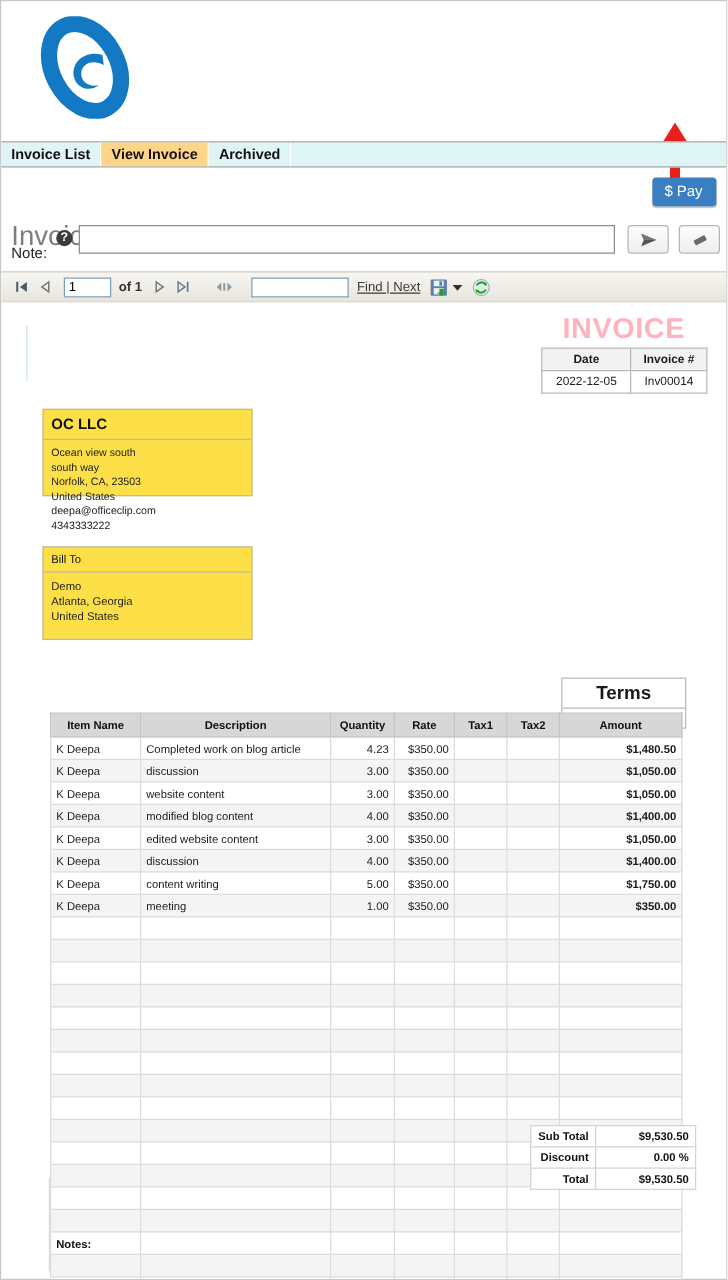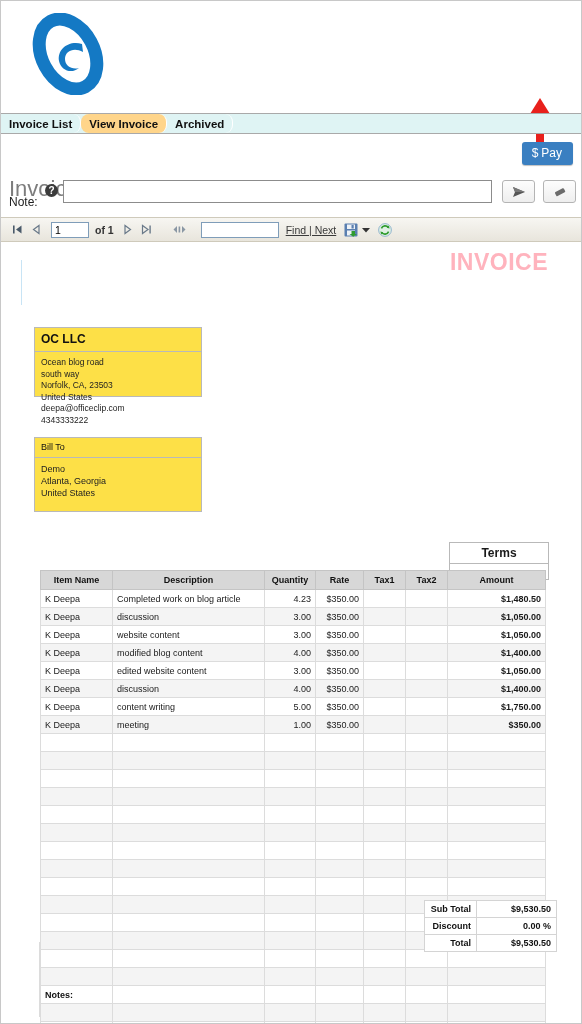--- a/index.html
+++ b/index.html
@@ -70,21 +70,20 @@
     font-weight: bold;
     color: #111111;
   }
   .tab {
     padding: 0 8px;
     display: flex;
     align-items: center;
     white-space: nowrap;
     border-right: 1px solid #ffffff;
     cursor: pointer;
-    border-radius: 8px;
   }
   .tab.active {
     background: #ffd58a;
   }
   .tab-filler {
     flex: 1;
     border-right: none;
   }
 
   
@@ -300,21 +299,21 @@
   #billto-box .addr-body { font-size: 9px; line-height: 12px; }
 
   
   .terms-box {
     position: absolute;
     right: 32px;
     top: 300px;
     width: 100px;
     border: 1px solid #b9b9b9;
     background: #ffffff;
-    font-size: 12px;
+    font-size: 15px;
   }
   .terms-box .terms-head {
     text-align: center;
     font-weight: bold;
     padding: 3px 2px;
     border-bottom: 1px solid #b9b9b9;
     color: #1a1a1a;
   }
   .terms-box .terms-body { height: 15px; }
 
@@ -512,25 +511,37 @@
         <polygon points="3.2,11.4 2.4,8.4 5.3,9.2" fill="#2f9b2f"></polygon>
       </svg>
     </div>
   </div>
 
   <div class="report">
     <div class="blue-rule"></div>
 
     <div class="invoice-word">INVOICE</div>
 
+    <table class="meta-table">
+      <tbody>
+          <tr>
+        <th>Date</th>
+        <th>Invoice #</th>
+      </tr>
+      <tr>
+        <td>2022-12-05</td>
+        <td>Inv00014</td>
+      </tr>
+    </tbody>
+      </table>
 
     <div class="addr-box" id="company-box">
       <div class="addr-head">OC LLC</div>
       <div class="addr-body">
-        <div>Ocean blog road</div>
+        <div>Ocean view south</div>
         <div>south way</div>
         <div>Norfolk, CA, 23503</div>
         <div>United States</div>
         <div>deepa@officeclip.com</div>
         <div>4343333222</div>
       </div>
     </div>
 
     <div class="addr-box" id="billto-box">
       <div class="addr-head">Bill To</div>

